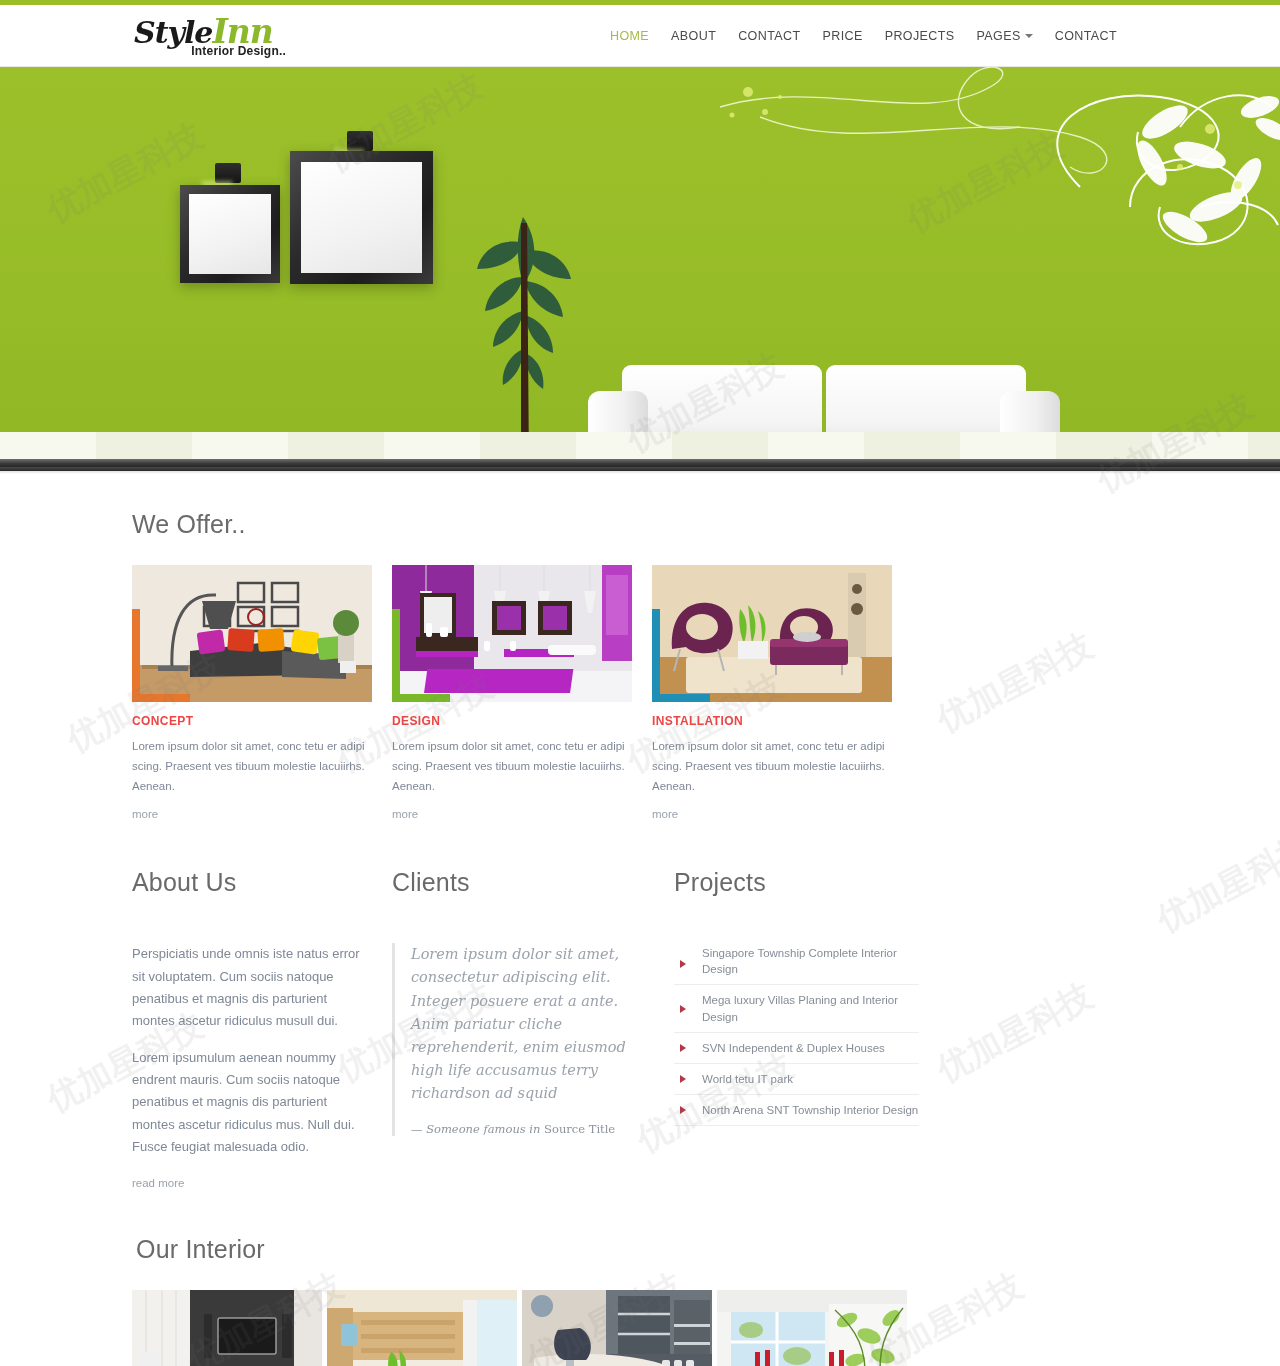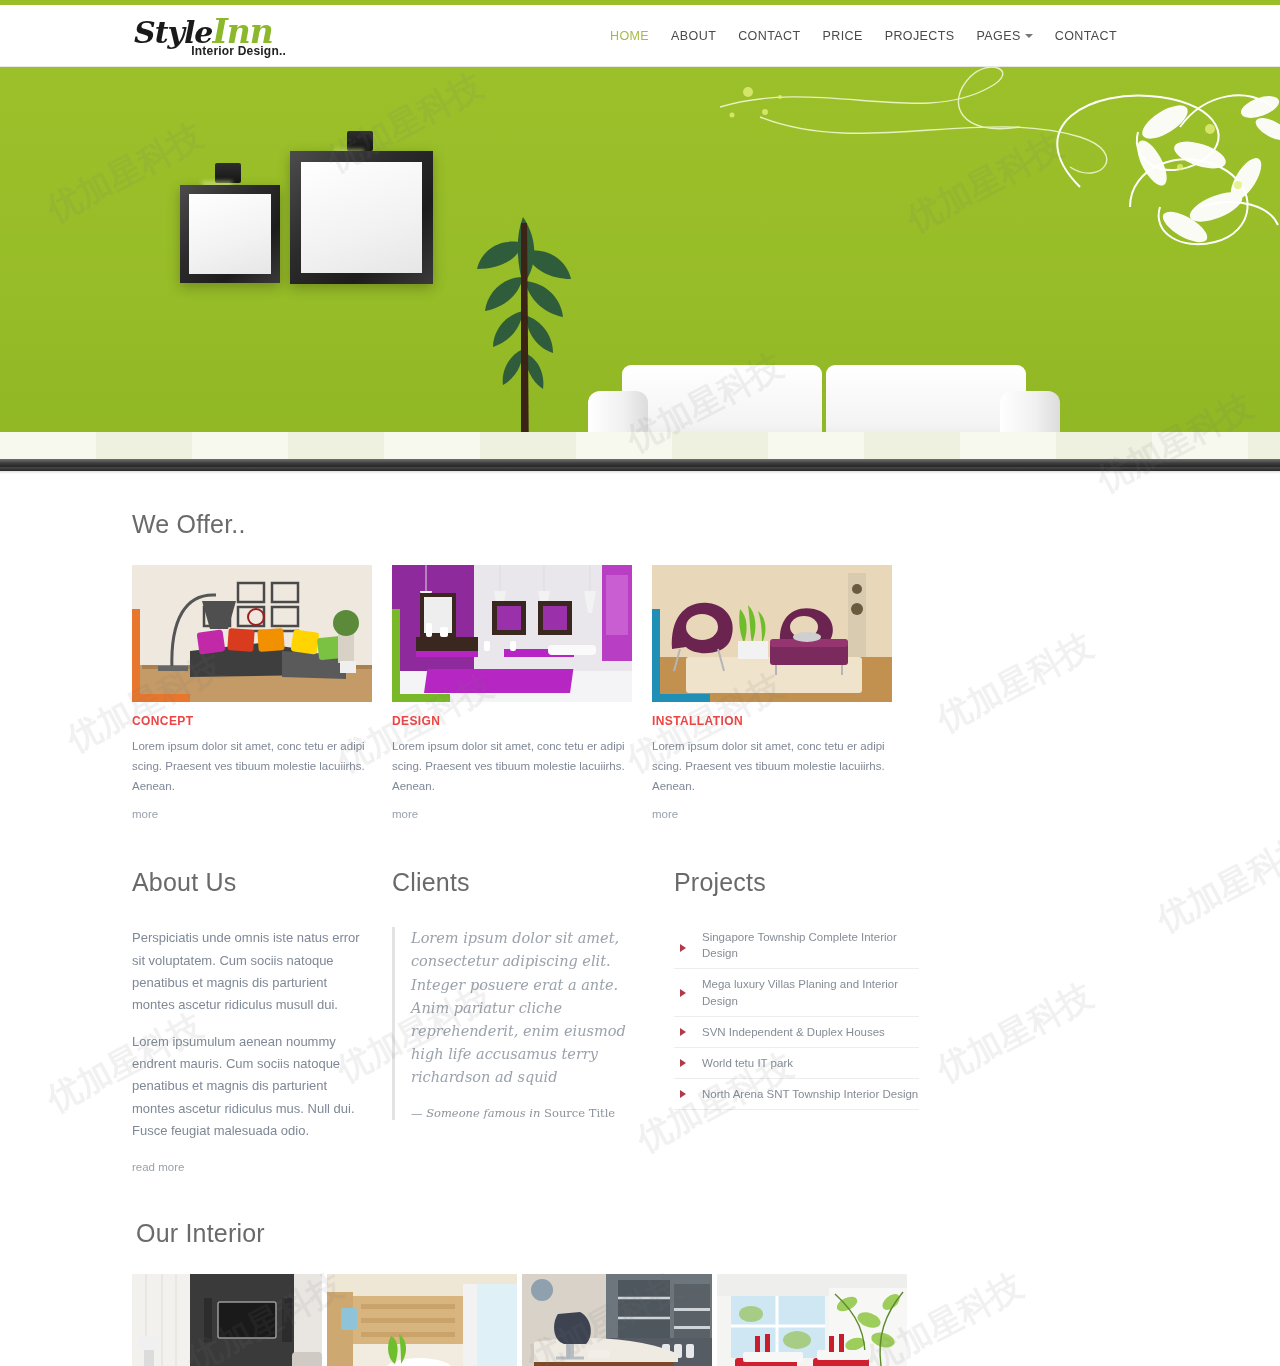--- a/index.html
+++ b/index.html
@@ -127,21 +127,21 @@
   .offer .more {
     display: inline-block; margin-top: 12px; font-size: 11.5px;
     color: #9aa2ac; text-decoration: none;
   }
 
   
   .cols { display: flex; gap: 20px; padding: 46px 4px 0; }
   .col-about { width: 240px; }
   .col-clients { width: 262px; }
   .col-projects { width: 245px; }
-  .cols h2.section-title { margin-left: 0; margin-bottom: 30px; }
+  .cols h2.section-title { margin-left: 0; margin-bottom: 46px; }
   .about-p {
     font-size: 13px; line-height: 1.72; color: #7f8896; margin-bottom: 14px;
   }
   .readmore { font-size: 11.5px; color: #9aa2ac; text-decoration: none; }
 
   blockquote {
     border-left: 3px solid #e3e3e3; padding-left: 16px; margin: 0;
   }
   blockquote p {
     font-family: "DejaVu Serif", serif; font-style: italic;

